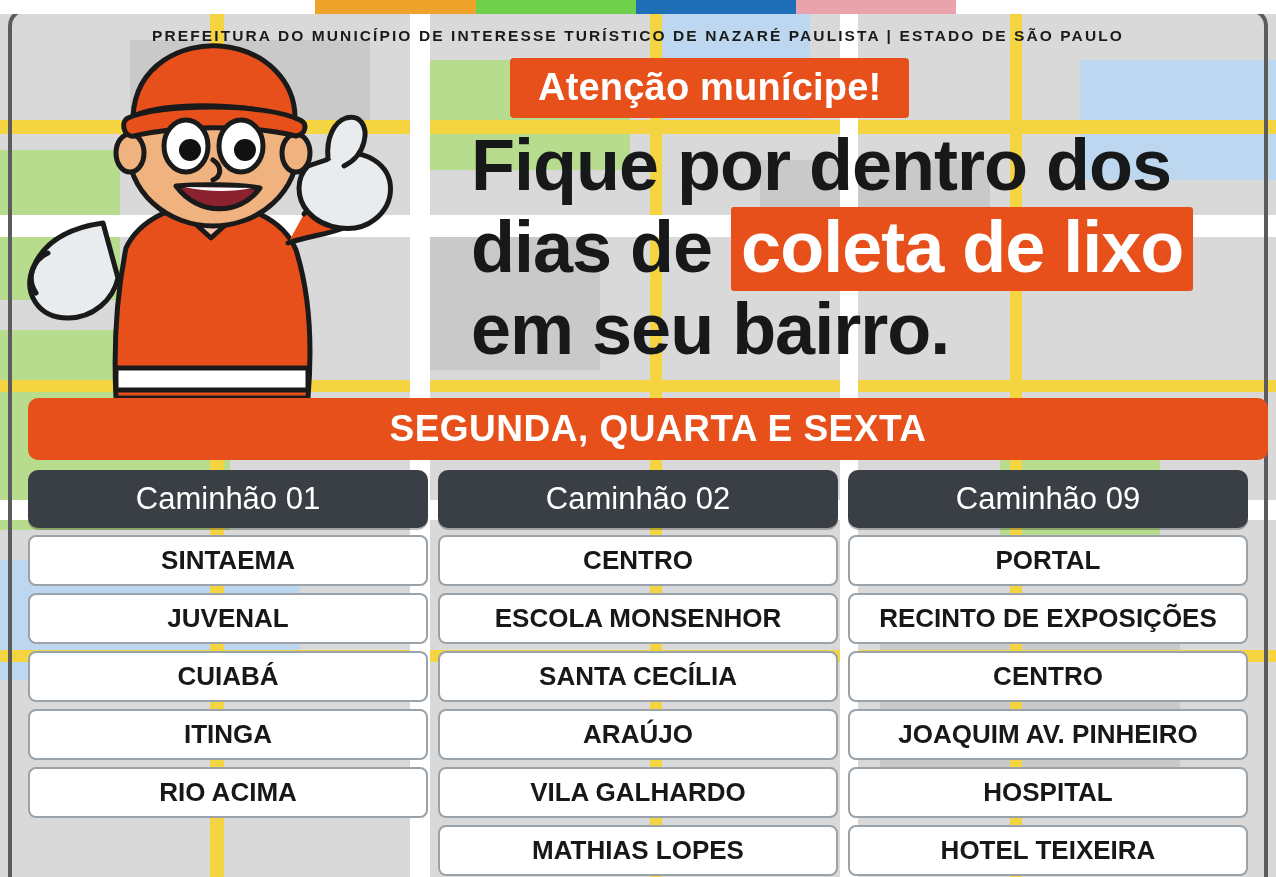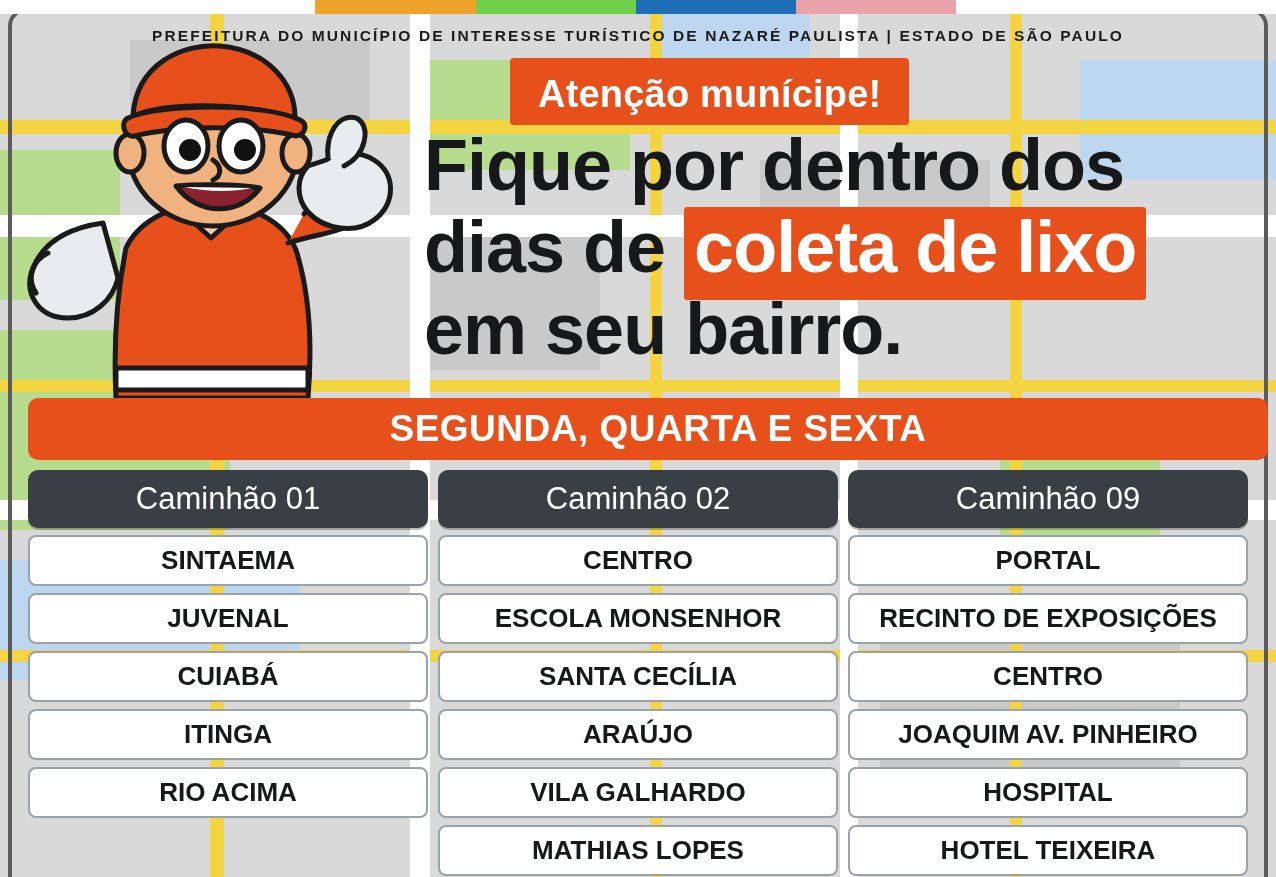--- a/index.html
+++ b/index.html
@@ -102,42 +102,42 @@
 
   
   .attention {
     position: absolute;
     left: 510px;
     top: 58px;
     background: #e8501b;
     color: #ffffff;
     font-size: 38px;
     font-weight: bold;
-    padding: 15px 28px 9px 28px;
+    padding: 8px 28px 9px 28px;
     border-radius: 4px;
     z-index: 7;
     letter-spacing: 0.2px;
   }
   .headline {
     position: absolute;
     left: 424px;
     top: 124px;
     width: 830px;
     z-index: 7;
     color: #17181a;
     font-size: 72px;
     font-weight: bold;
     line-height: 82px;
     letter-spacing: -1px;
   }
-  .headline .hl-line { display: block; white-space: nowrap; }
+  .headline .hl-line { display: block; white-space: nowrap; margin-left: 47px; }
   .hl-highlight {
     background: #e8501b;
     color: #ffffff;
-    padding: 0 10px 13px 10px;
+    padding: 0 10px 4px 10px;
     border-radius: 3px;
   }
 
   
   .days-banner {
     position: absolute;
     left: 28px;
     top: 398px;
     width: 1220px;
     height: 62px;

